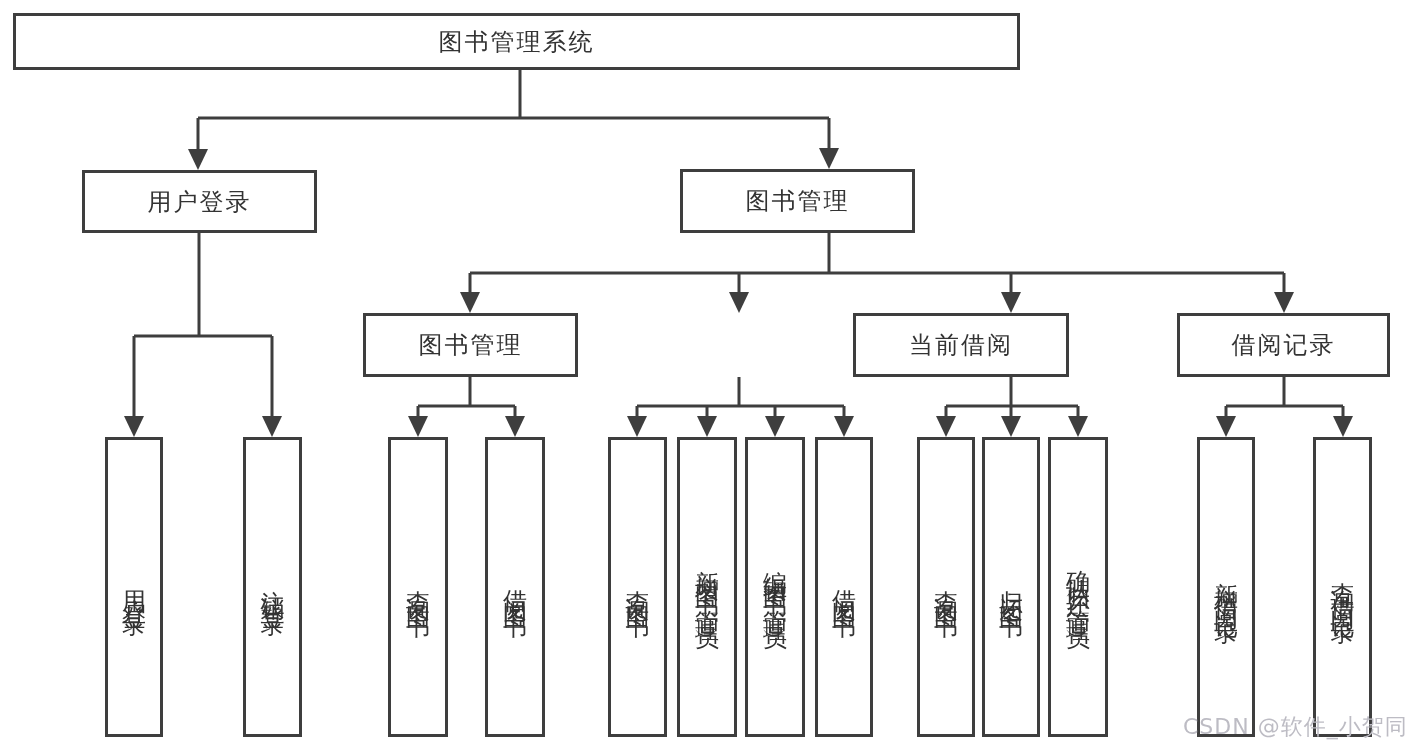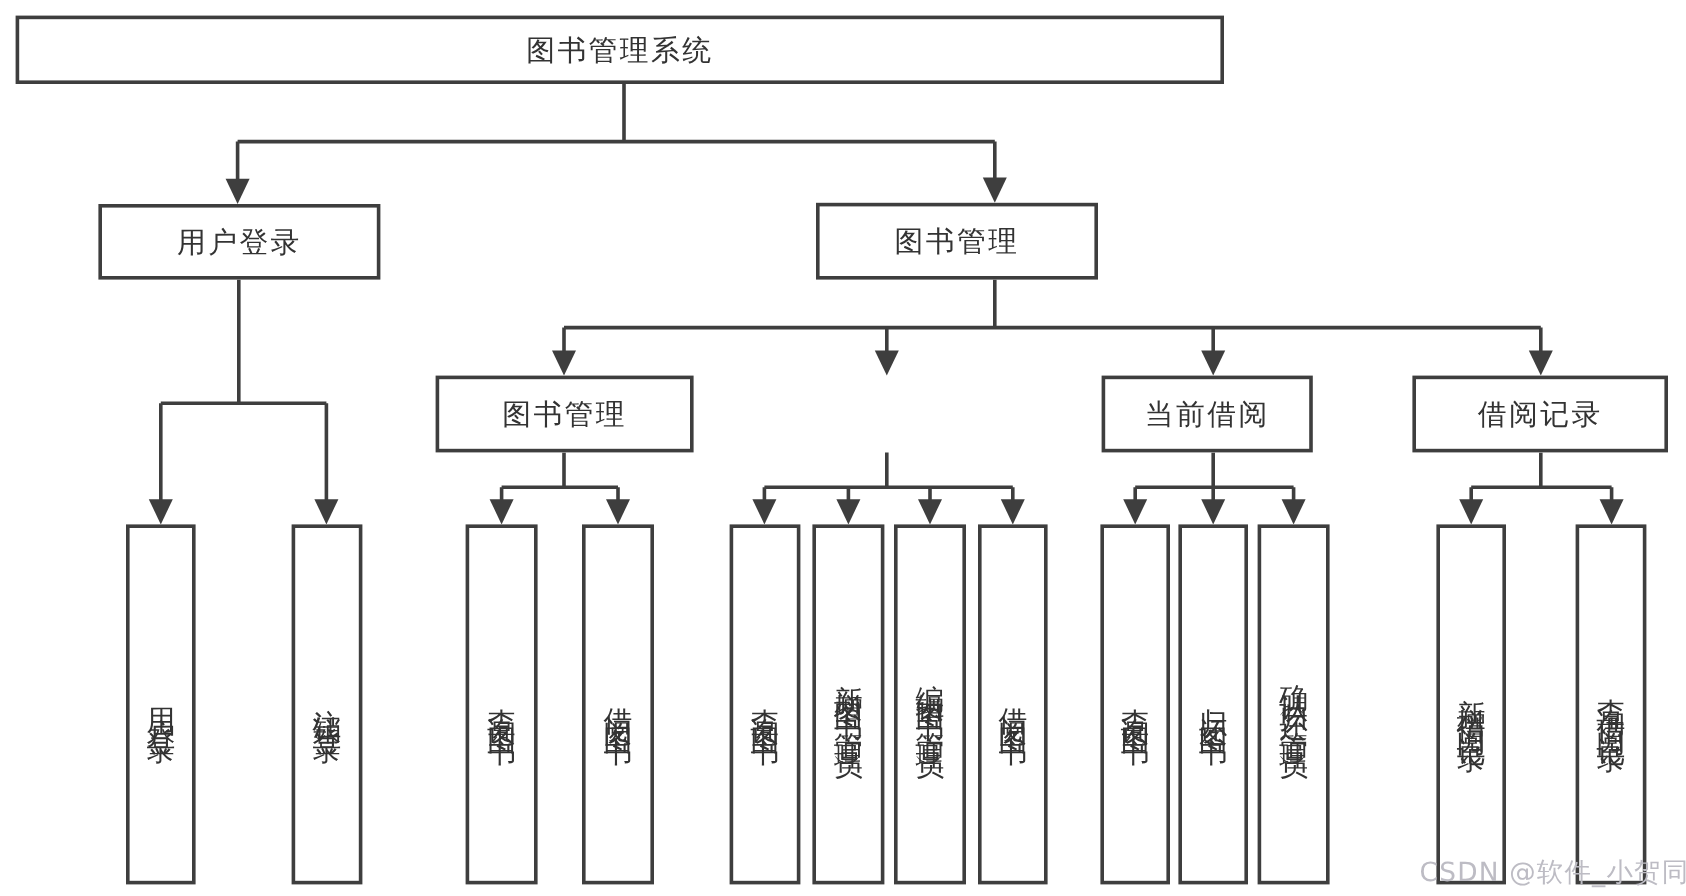--- a/index.html
+++ b/index.html
@@ -90,21 +90,21 @@
   <div class="node hbox" style="left:82px;top:170px;width:235px;height:63px;">
     <span class="label">用户登录</span>
   </div>
   <div class="node hbox" style="left:680px;top:169px;width:235px;height:64px;">
     <span class="label">图书管理</span>
   </div>
 
   <div class="node hbox" style="left:363px;top:313px;width:215px;height:64px;">
     <span class="label">图书管理</span>
   </div>
-  <div class="node hbox" style="left:918px;top:313px;width:176px;height:64px;">
+  <div class="node hbox" style="left:853px;top:313px;width:216px;height:64px;">
     <span class="label">当前借阅</span>
   </div>
   <div class="node hbox" style="left:1177px;top:313px;width:213px;height:64px;">
     <span class="label">借阅记录</span>
   </div>
 
   <div class="node vbox" style="left:105px;top:437px;width:58px;height:300px;">
     <span class="label">用户登录</span>
   </div>
   <div class="node vbox" style="left:243px;top:437px;width:59px;height:300px;">

